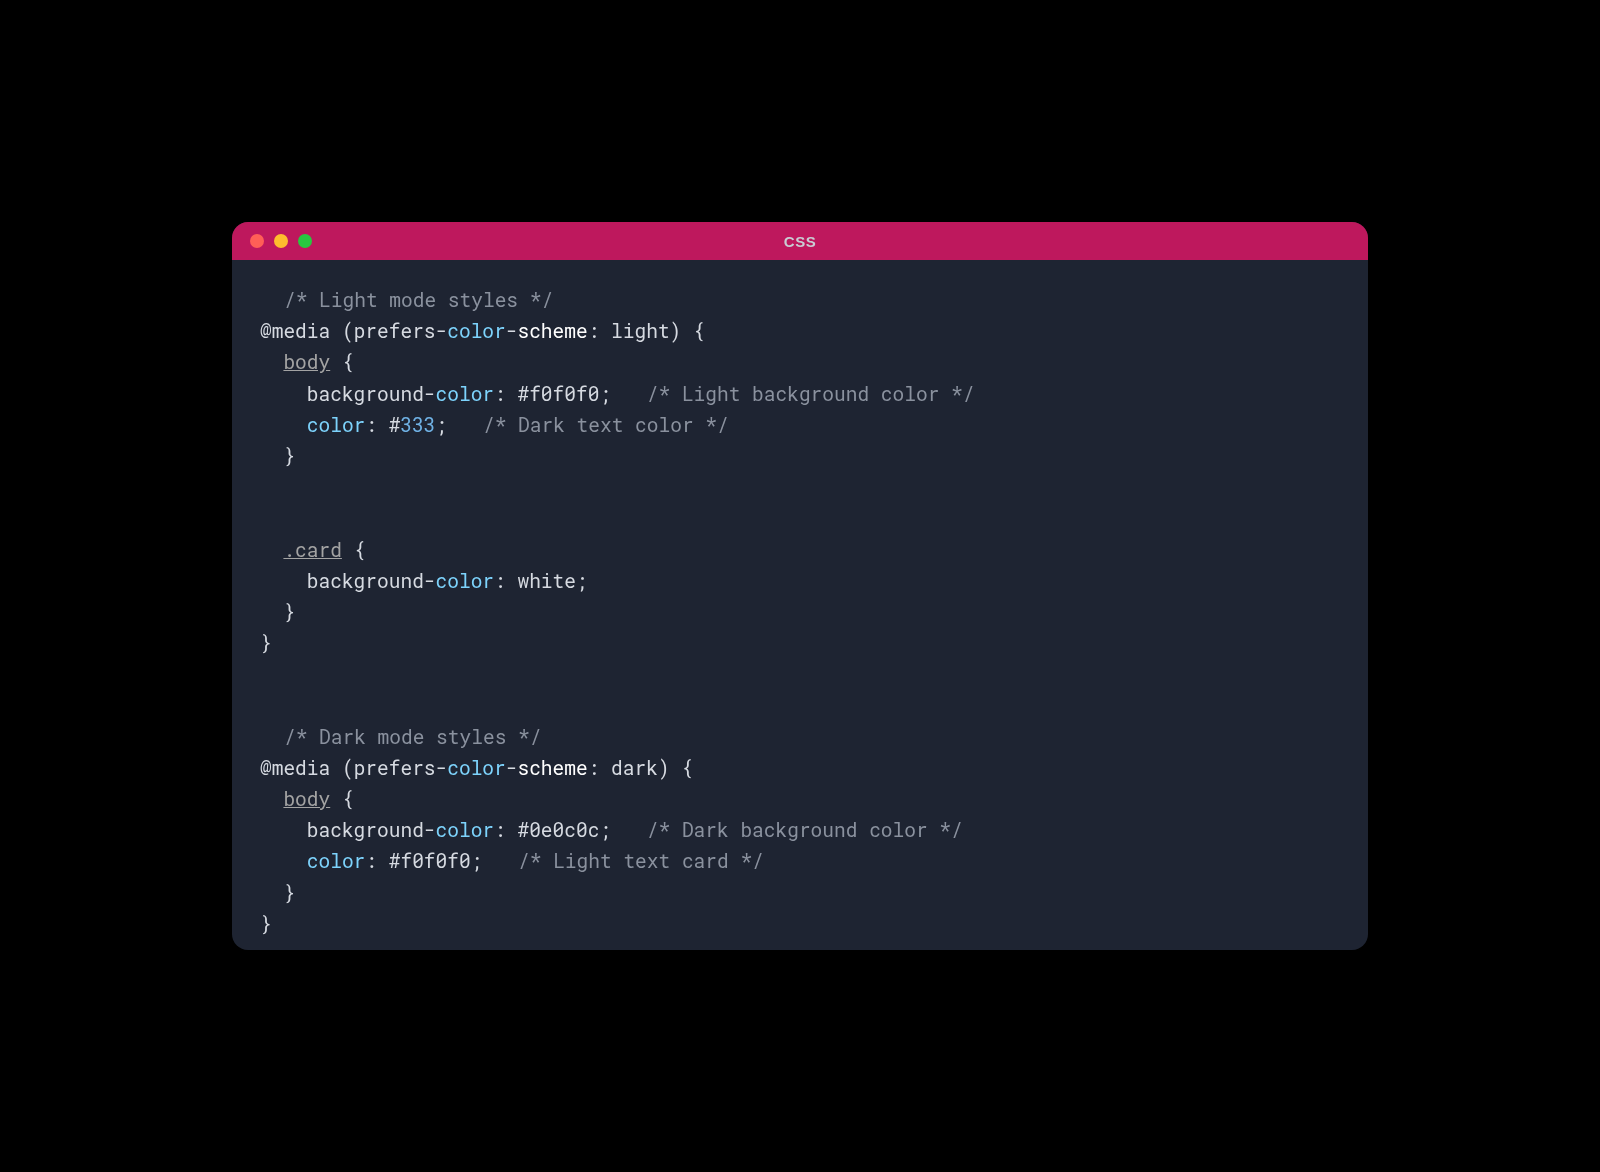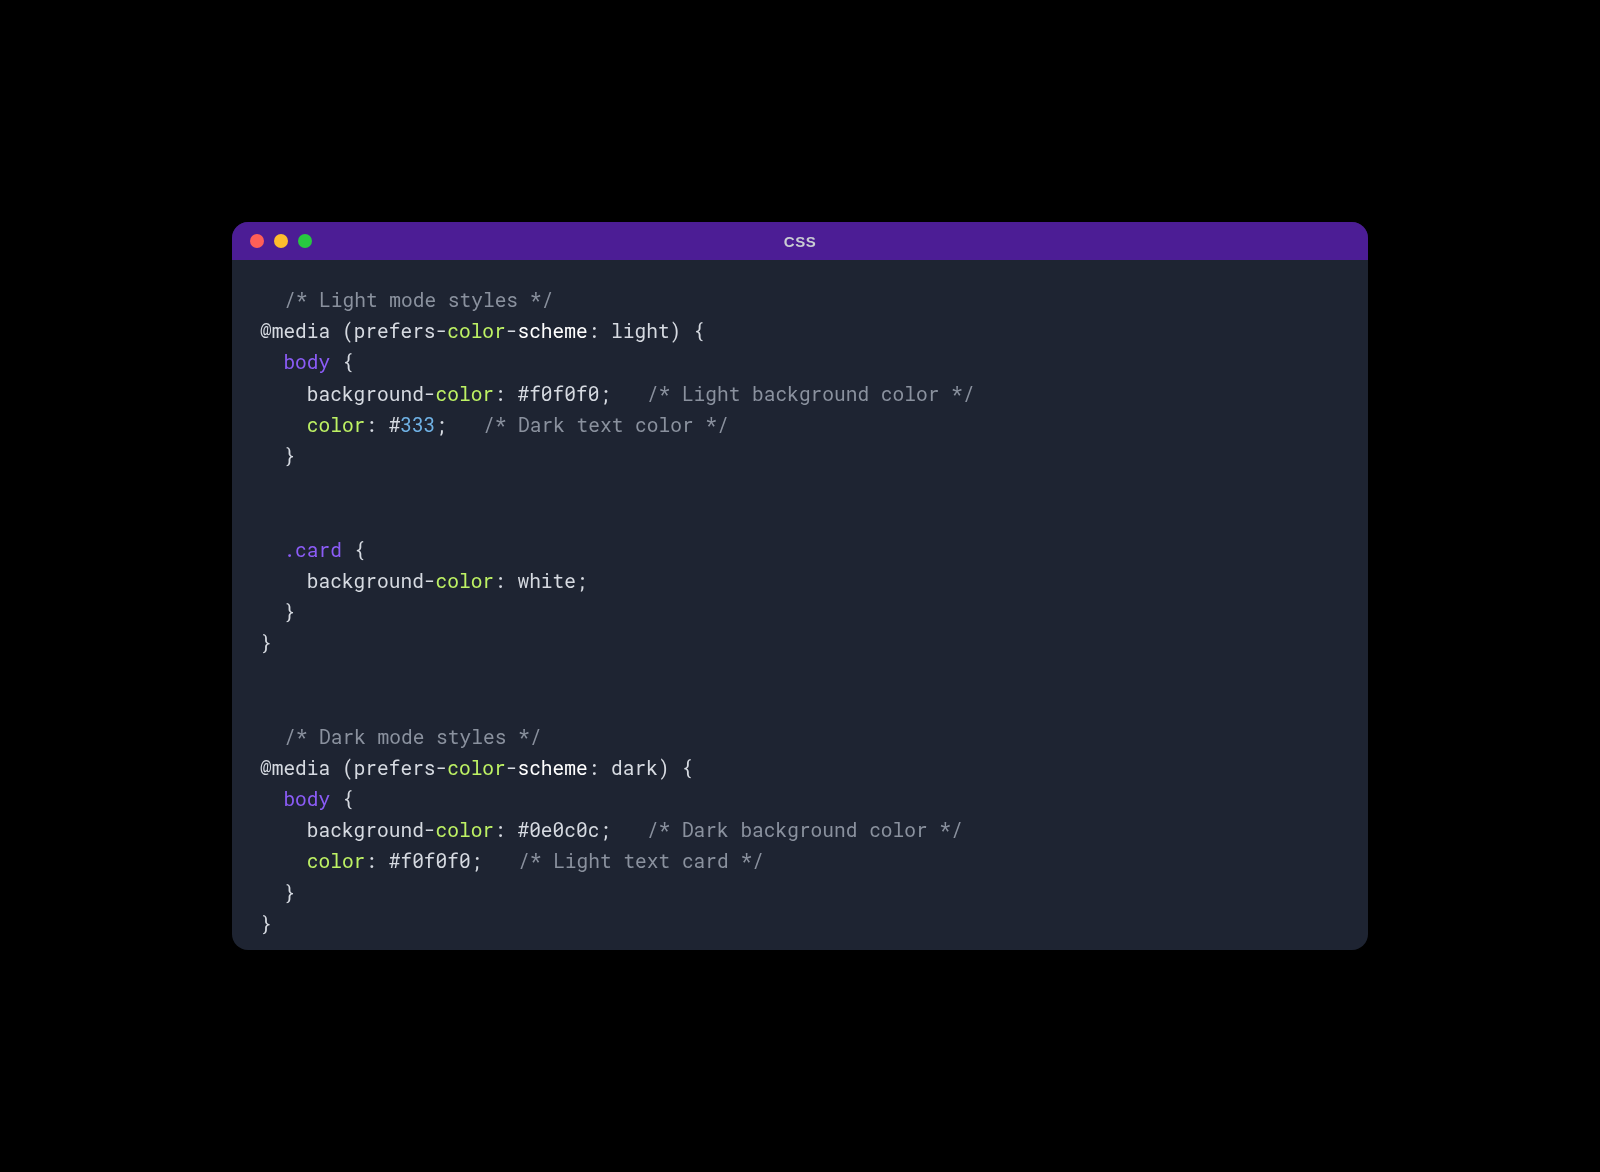--- a/index.html
+++ b/index.html
@@ -21,21 +21,21 @@
       height: 728px;
       background: #1e2432;
       border-radius: 16px;
       overflow: hidden;
       box-shadow: 0 20px 60px rgba(0,0,0,0.5);
       display: flex;
       flex-direction: column;
     }
     .titlebar {
       height: 38px;
-      background: #4c1d95;
+      background: #be185d;
       display: flex;
       align-items: center;
       position: relative;
       flex-shrink: 0;
     }
     .traffic-lights {
       display: flex;
       gap: 10px;
       padding-left: 18px;
     }
@@ -66,27 +66,27 @@
       font-size: 19.5px;
       line-height: 1.6;
       white-space: pre;
       color: #d6dae1;
     }
     .tok-comment { color: #8a919e; margin-left: 24px; }
     .tok-at { color: #d6dae1; }
     .tok-media { color: #d6dae1; margin-top: 48px; }
     .tok-paren { color: #d6dae1; }
     .tok-prop { color: #d6dae1; }
-    .tok-colorword { color: #bef264; }
+    .tok-colorword { color: #7dd3fc; }
     .tok-schemeword { color: #ffffff; }
     .tok-punc { color: #d6dae1; }
     .tok-value { color: #d6dae1; }
     .tok-number { color: #6fb1e4; }
     .tok-brace { color: #d6dae1; }
-    .tok-selector { color: #8b5cf6; }
+    .tok-selector { color: #a3a3a3; text-decoration: underline; }
     .tok-sep { color: #d6dae1; }
   </style>
 </head>
 <body>
 
 <div class="window">
   <div class="titlebar">
     <div class="traffic-lights">
       <div class="traffic-light traffic-close"></div>
       <div class="traffic-light traffic-min"></div>

